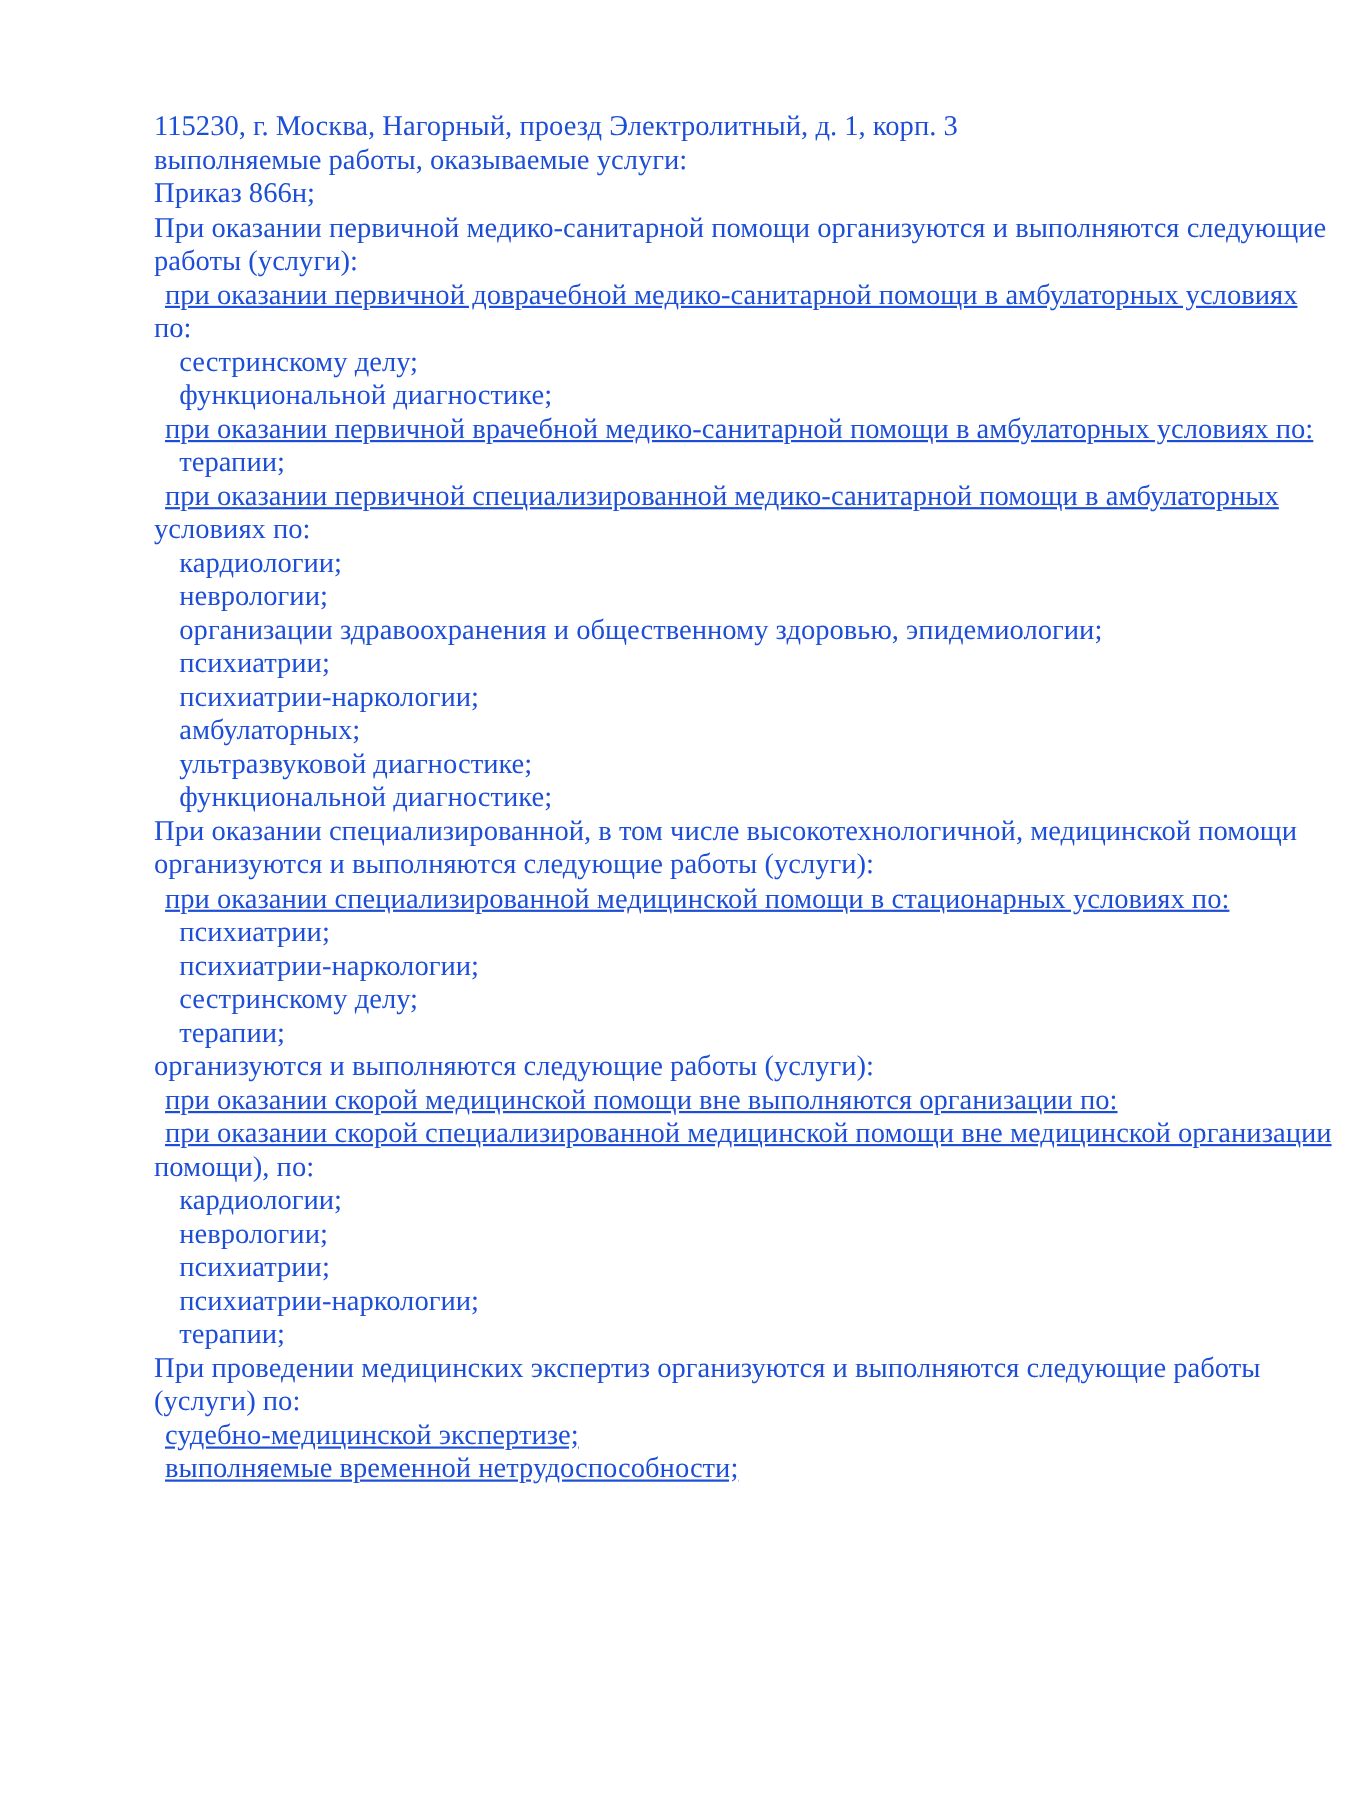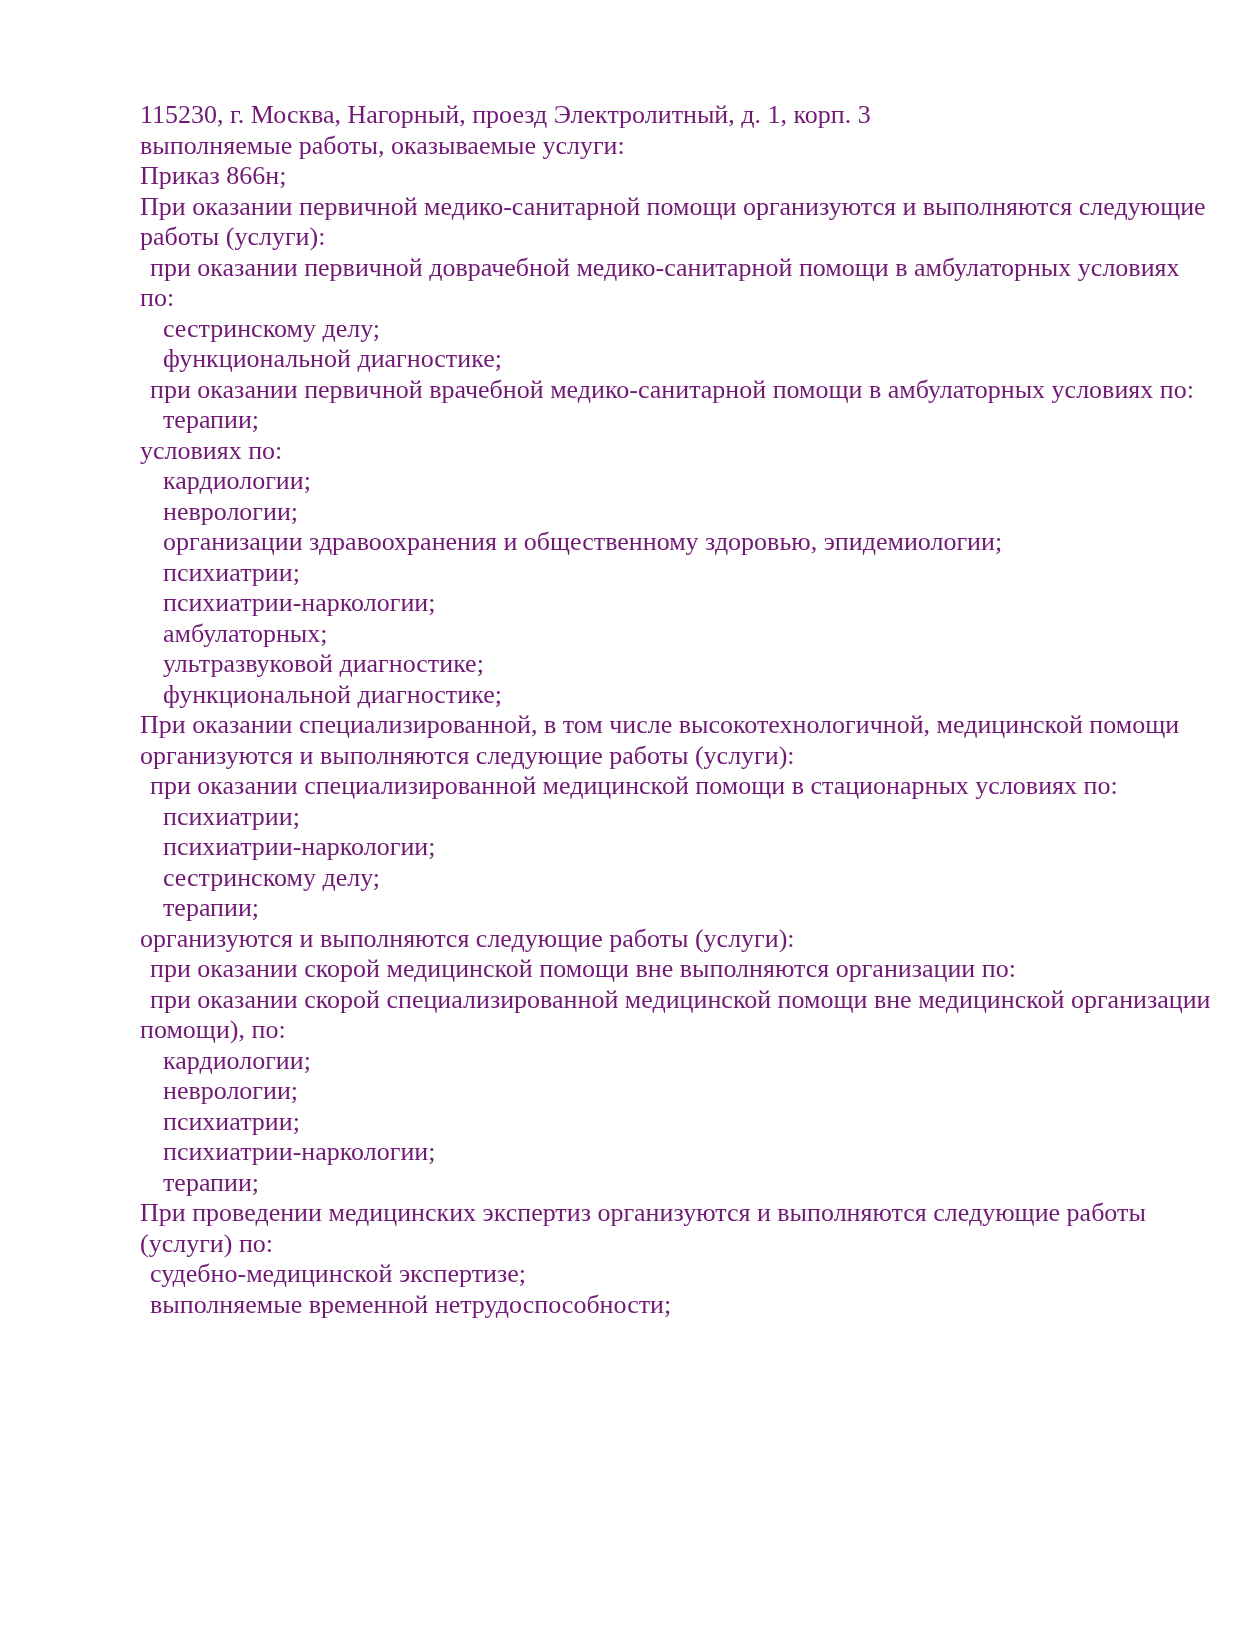--- a/index.html
+++ b/index.html
@@ -19,47 +19,48 @@
     overflow: hidden;
   }
   .doc {
     position: absolute;
     left: 140px;
     top: 100px;
     width: 1060px;
     font-family: "Liberation Serif", "DejaVu Serif", serif;
     font-size: 26px;
     line-height: 30.5px;
-    color: #701a75;
+    color: #1d4ed8;
     letter-spacing: 0;
   }
   .line {
     white-space: nowrap;
     min-height: 30.5px;
   }
   .indent-0 { padding-left: 0; }
-  .indent-1 { padding-left: 10px; }
+  .indent-1 { padding-left: 10px; text-decoration: underline; }
   .indent-2 { padding-left: 23px; }
 </style>
 </head>
 <body>
 
 <div class="page">
   <main class="doc">
       <div class="line indent-0">115230, г. Москва, Нагорный, проезд Электролитный, д. 1, корп. 3</div>
       <div class="line indent-0">выполняемые работы, оказываемые услуги:</div>
       <div class="line indent-0">Приказ 866н;</div>
       <div class="line indent-0">При оказании первичной медико-санитарной помощи организуются и выполняются следующие</div>
       <div class="line indent-0">работы (услуги):</div>
       <div class="line indent-1">при оказании первичной доврачебной медико-санитарной помощи в амбулаторных условиях</div>
       <div class="line indent-0">по:</div>
       <div class="line indent-2">сестринскому делу;</div>
       <div class="line indent-2">функциональной диагностике;</div>
       <div class="line indent-1">при оказании первичной врачебной медико-санитарной помощи в амбулаторных условиях по:</div>
       <div class="line indent-2">терапии;</div>
+      <div class="line indent-1">при оказании первичной специализированной медико-санитарной помощи в амбулаторных</div>
       <div class="line indent-0">условиях по:</div>
       <div class="line indent-2">кардиологии;</div>
       <div class="line indent-2">неврологии;</div>
       <div class="line indent-2">организации здравоохранения и общественному здоровью, эпидемиологии;</div>
       <div class="line indent-2">психиатрии;</div>
       <div class="line indent-2">психиатрии-наркологии;</div>
       <div class="line indent-2">амбулаторных;</div>
       <div class="line indent-2">ультразвуковой диагностике;</div>
       <div class="line indent-2">функциональной диагностике;</div>
       <div class="line indent-0">При оказании специализированной, в том числе высокотехнологичной, медицинской помощи</div>

